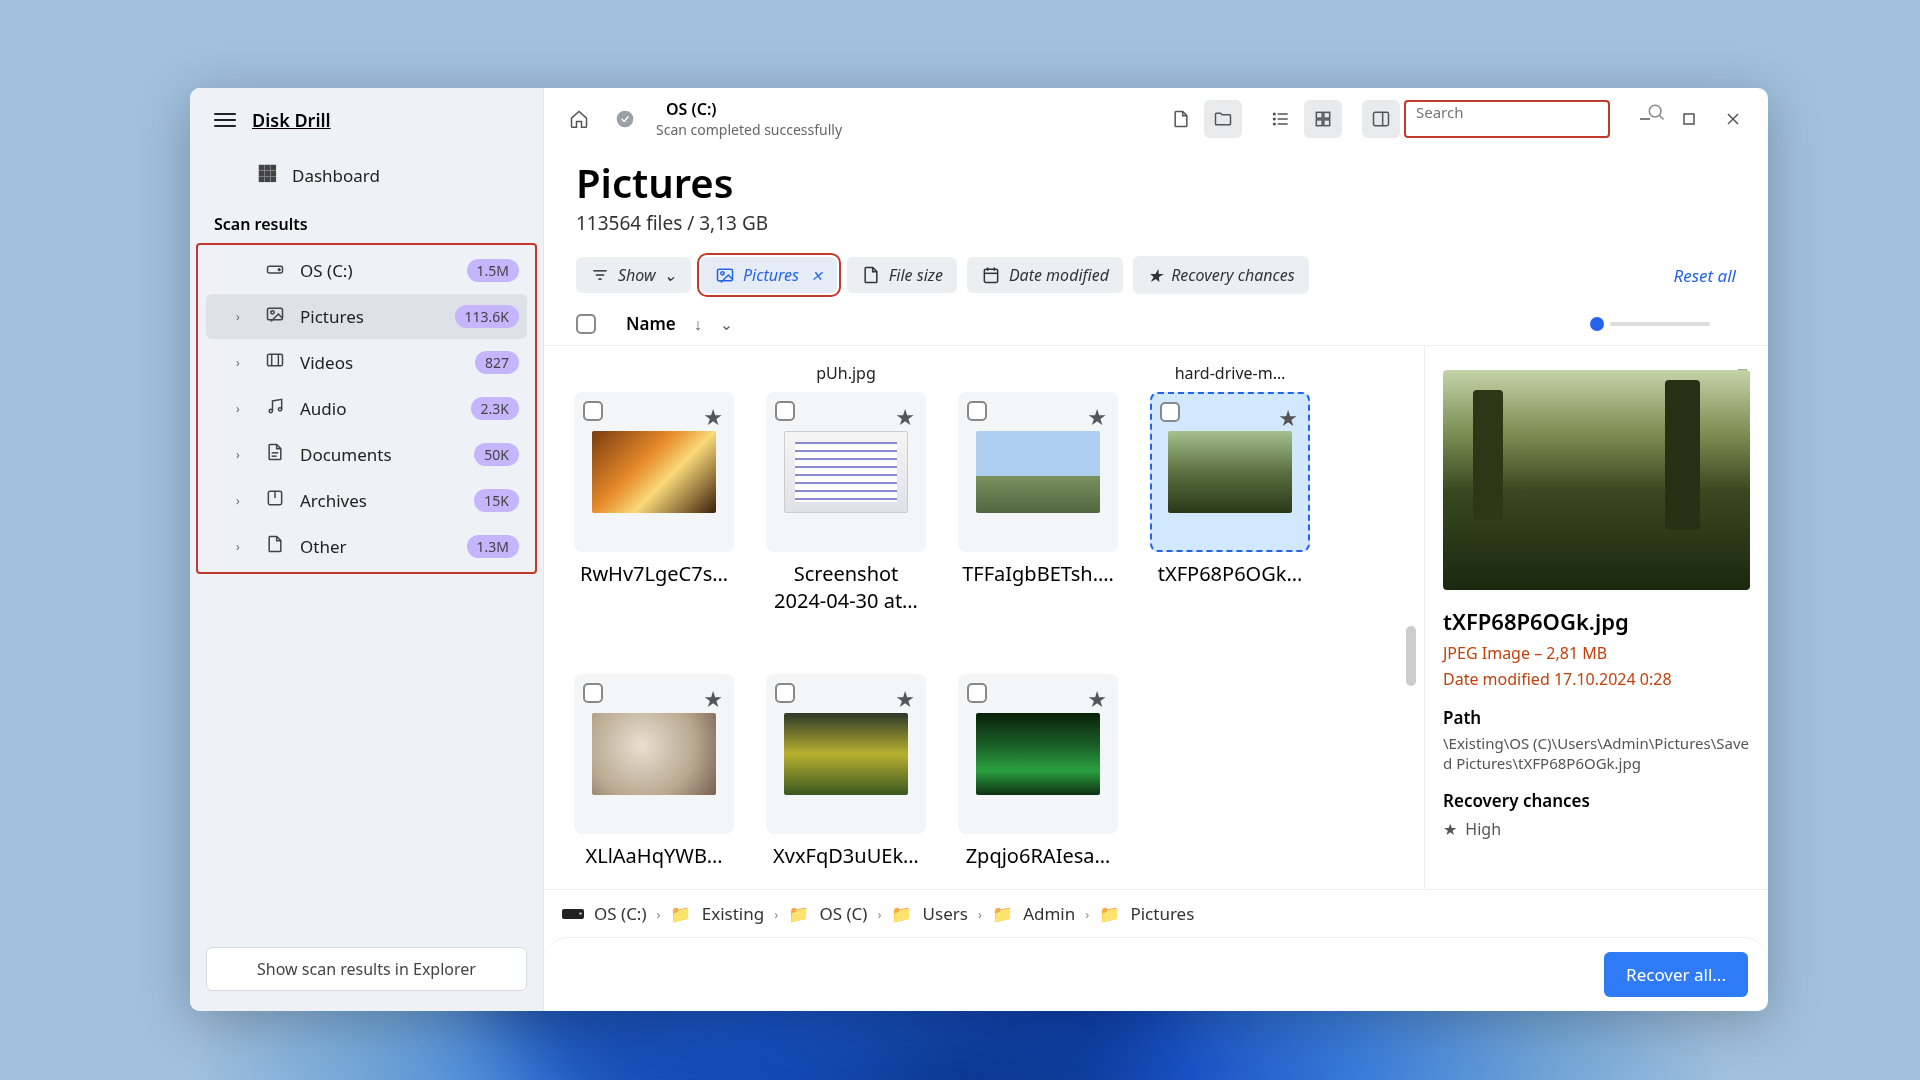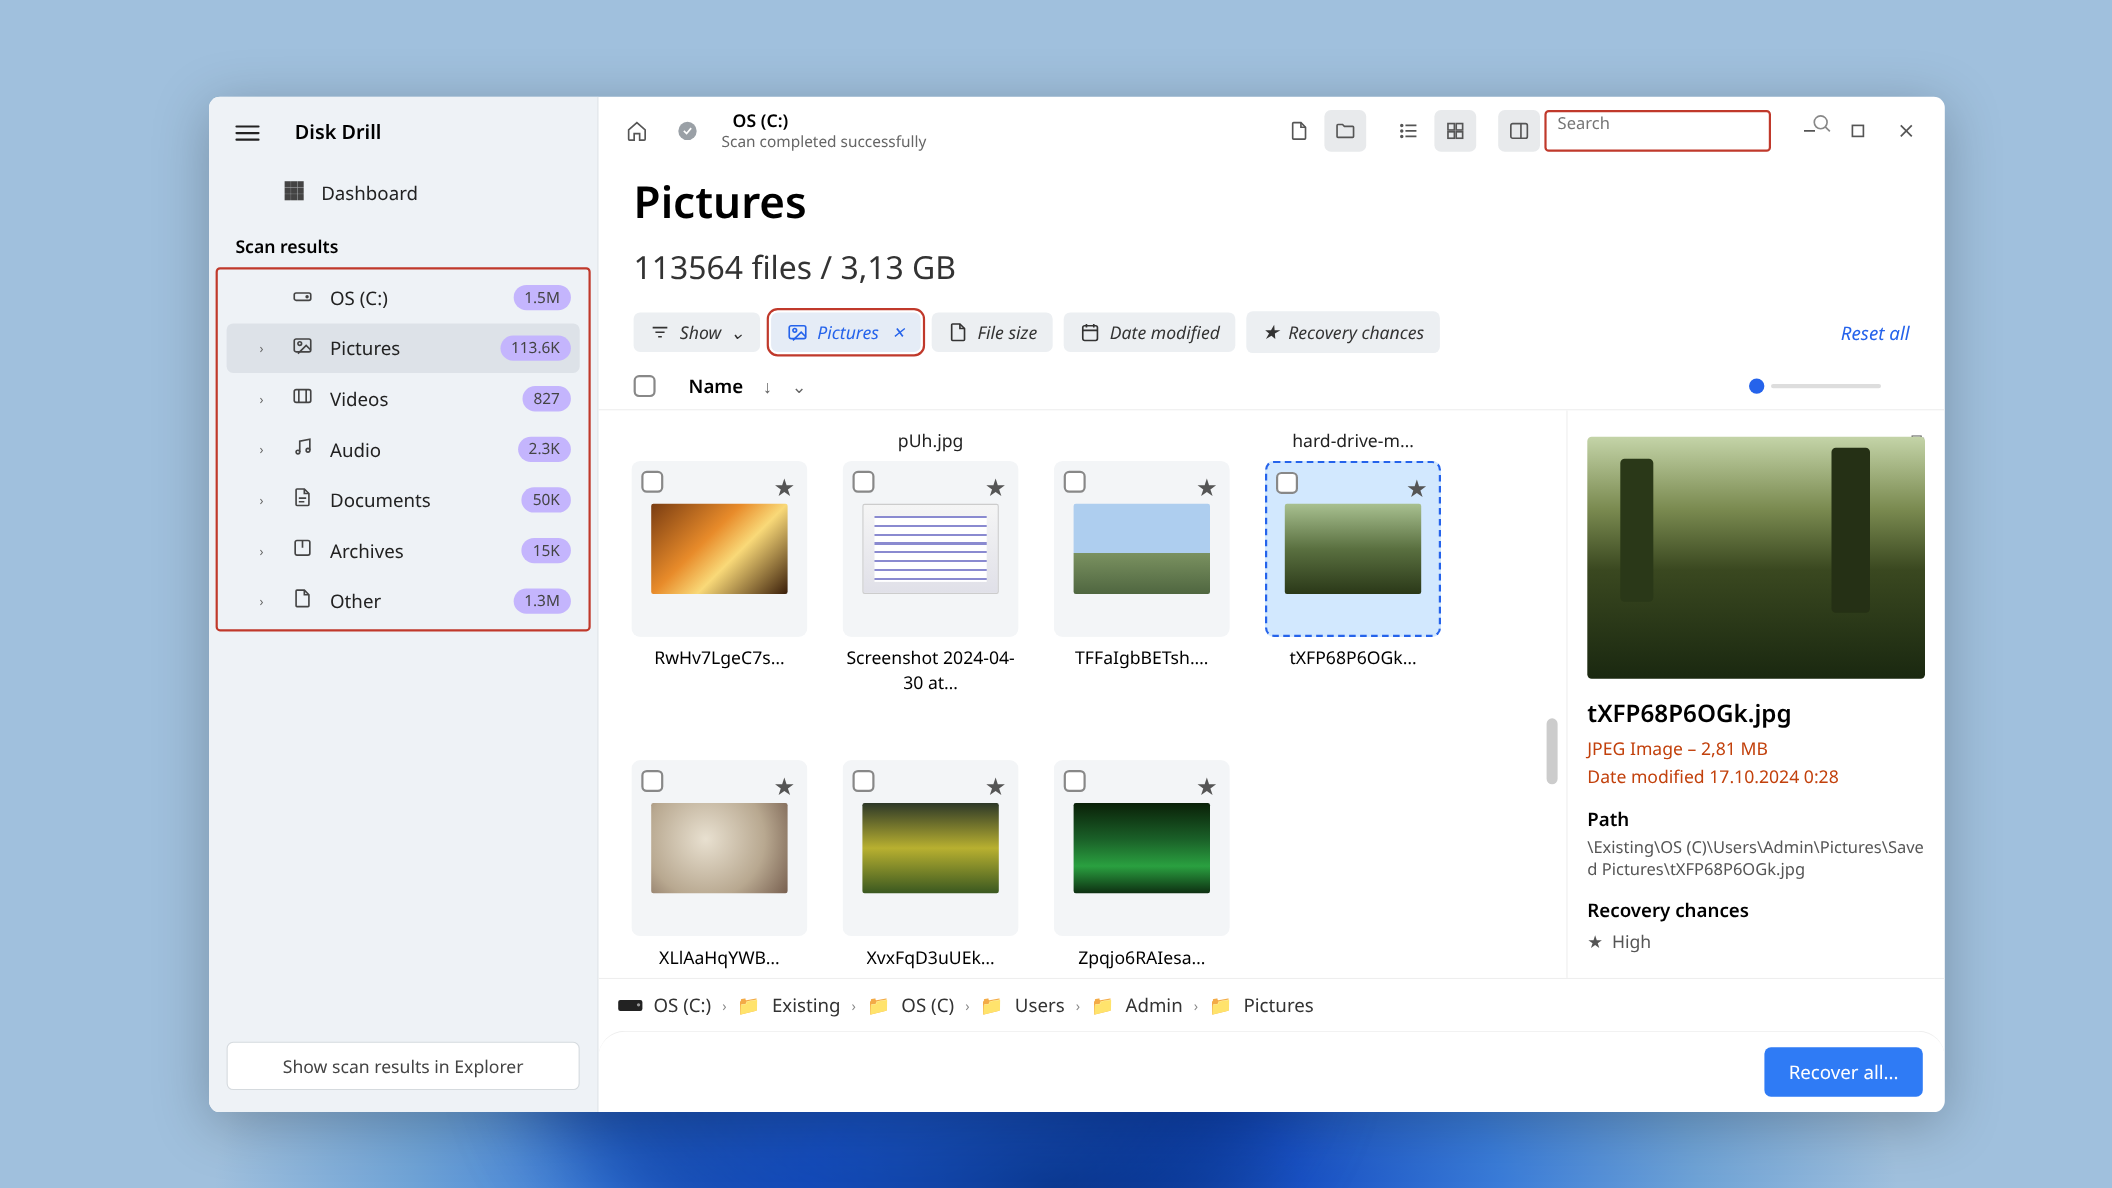--- a/index.html
+++ b/index.html
@@ -7,21 +7,21 @@
        position:relative; overflow:hidden; }
 .desktop-bg { position:absolute; inset:0; background:radial-gradient(ellipse 900px 400px at 50% 100%, #0a2e6b 0%, #1a52c4 25%, #3a7cd8 45%, #6fa3d6 65%, #a0c0dd 85%); }
 .blur-shape { position:absolute; bottom:-100px; left:25%; width:700px; height:500px;
               background:radial-gradient(circle,#2060d0 0%, #0838a0 60%); border-radius:50%; filter:blur(40px); opacity:.6; }
 
 .window { position:absolute; left:190px; top:88px; width:1578px; height:923px; background:#fff; border-radius:10px;
           box-shadow:0 10px 50px rgba(0,0,0,.25); display:flex; overflow:hidden; }
 
 
 .sidebar { width:354px; background:#eef2f6; display:flex; flex-direction:column; border-right:1px solid #e2e6ea; }
-.side-title { display:flex; align-items:flex-end; gap:32px; padding:20px 24px 14px; }
+.side-title { display:flex; align-items:center; gap:16px; padding:20px 24px 14px;text-decoration:underline; }
 .hamburger { width:22px; cursor:pointer; }
 .hamburger div { height:2px; background:#222; margin:4px 0; border-radius:1px; }
 .app-name { font-size:18px; font-weight:600; }
 .side-nav { padding:6px 0 2px; }
 .side-row { display:flex; align-items:center; gap:14px; padding:10px 8px 10px 30px; font-size:17px; color:#222; cursor:pointer; border-radius:6px; margin:1px 8px; }
 .side-row.active { background:#dde2e8; }
 .side-row .cat-icon { width:22px; text-align:center; color:#444; }
 .side-row .expand { width:14px; color:#666; font-size:12px; }
 .side-row .label { flex:1; }
 .cnt { background:#c4b5fd; color:#444; font-size:14px; padding:2px 10px; border-radius:14px; }
@@ -41,21 +41,21 @@
 .tb-status { display:flex; flex-direction:column; margin-left:4px; }
 .tb-group { display:flex; gap:4px; margin-left:auto; align-items:center; }
 .sep { width:12px; }
 .search { border:2px solid #c0392b; border-radius:4px; height:38px; width:206px; display:flex; align-items:flex-start;
           padding:0 10px; color:#888; gap:8px; }
 .search input { border:none; outline:none; flex:1; font-size:15px; background:transparent; color:#444; }
 .winbtns { display:flex; gap:6px; margin-left:12px; }
 
 .heading { padding:6px 32px 2px; }
 .heading h1 { font-size:40px; font-weight:600; }
-.heading .sub { font-size:29px; color:#333; margin-top:14px; }
+.heading .sub { font-size:19px; color:#333; margin-top:0; }
 
 .filters { display:flex; gap:10px; padding:18px 32px 8px; align-items:center;font-style:italic; }
 .chip { background:#eceff2; border-radius:6px; padding:7px 14px; display:flex; align-items:center; gap:8px;
         font-size:16px; color:#333; cursor:pointer; }
 .chip.blue { color:#2563eb; background:#e5ecf6; outline:2px solid #c0392b; outline-offset:2px; }
 .chip .x { color:#2563eb; margin-left:4px; font-size:14px; }
 .reset { margin-left:auto; color:#2563eb; font-size:17px; cursor:pointer; }
 
 .col-hdr { display:flex; align-items:center; gap:18px; padding:10px 32px; border-bottom:1px solid #eee; }
 .ck { width:20px; height:20px; border:2px solid #888; border-radius:5px; cursor:pointer; background:#fff; }
@@ -76,21 +76,21 @@
 .card .star { position:absolute; top:8px; right:10px; color:#555; font-size:22px; cursor:pointer; }
 .thumb { width:124px; height:82px; border-radius:2px; }
 .t1 { background:linear-gradient(135deg,#7a3d12 0%,#e88b2a 40%,#f9d978 60%,#3a1e0a 100%); }
 .t2 { background:linear-gradient(#f5f5f5,#e0e0e8); border:1px solid #ccc; position:relative; }
 .t2::after{content:"";position:absolute;inset:10px;background:repeating-linear-gradient(#8a8ad0 0 2px,#fff 2px 8px);}
 .t3 { background:linear-gradient(#aeceef 0%,#aeceef 55%,#7a9160 55%,#4f6640 100%); }
 .t4 { background:linear-gradient(#a8c090 0%, #5a7040 50%, #2a3818 100%); }
 .t5 { background:radial-gradient(circle at 40% 40%,#e8e0d0,#b8a890 60%,#786050); }
 .t6 { background:linear-gradient(#2d3828 0%,#b8b030 50%,#3a5820 100%); }
 .t7 { background:linear-gradient(#0a2008 0%,#1a6028 40%,#2aa040 70%,#0e3012 100%); }
-.item .name { font-size:16px; text-align:center; max-width:160px; overflow:hidden; text-overflow:ellipsis; }
+.item .name { font-size:20px; text-align:center; max-width:160px; overflow:hidden; text-overflow:ellipsis; }
 .scrollbar { position:absolute; right:8px; top:280px; width:10px; height:60px; background:#ccc; border-radius:5px; }
 
 .details { width:344px; border-left:1px solid #eee; padding:16px 18px; overflow:auto; }
 .open-ext { float:right; color:#555; font-size:18px; cursor:pointer; }
 .preview { width:100%; height:220px; border-radius:4px; background:linear-gradient(#c4d4a8 0%,#7a8a50 30%,#3a4820 55%,#1a2810 100%); margin:8px 0 16px; position:relative; }
 .preview::before{content:"";position:absolute;left:30px;top:20px;width:30px;height:130px;background:#2a3818;border-radius:4px;}
 .preview::after{content:"";position:absolute;right:50px;top:10px;width:35px;height:150px;background:#253015;border-radius:4px;}
 .d-name { font-size:22px; font-weight:600; margin-bottom:6px; }
 .d-line { font-size:16px; color:#c2410c; margin-bottom:4px; }
 .d-h { font-weight:600; margin-top:16px; font-size:17px; }

